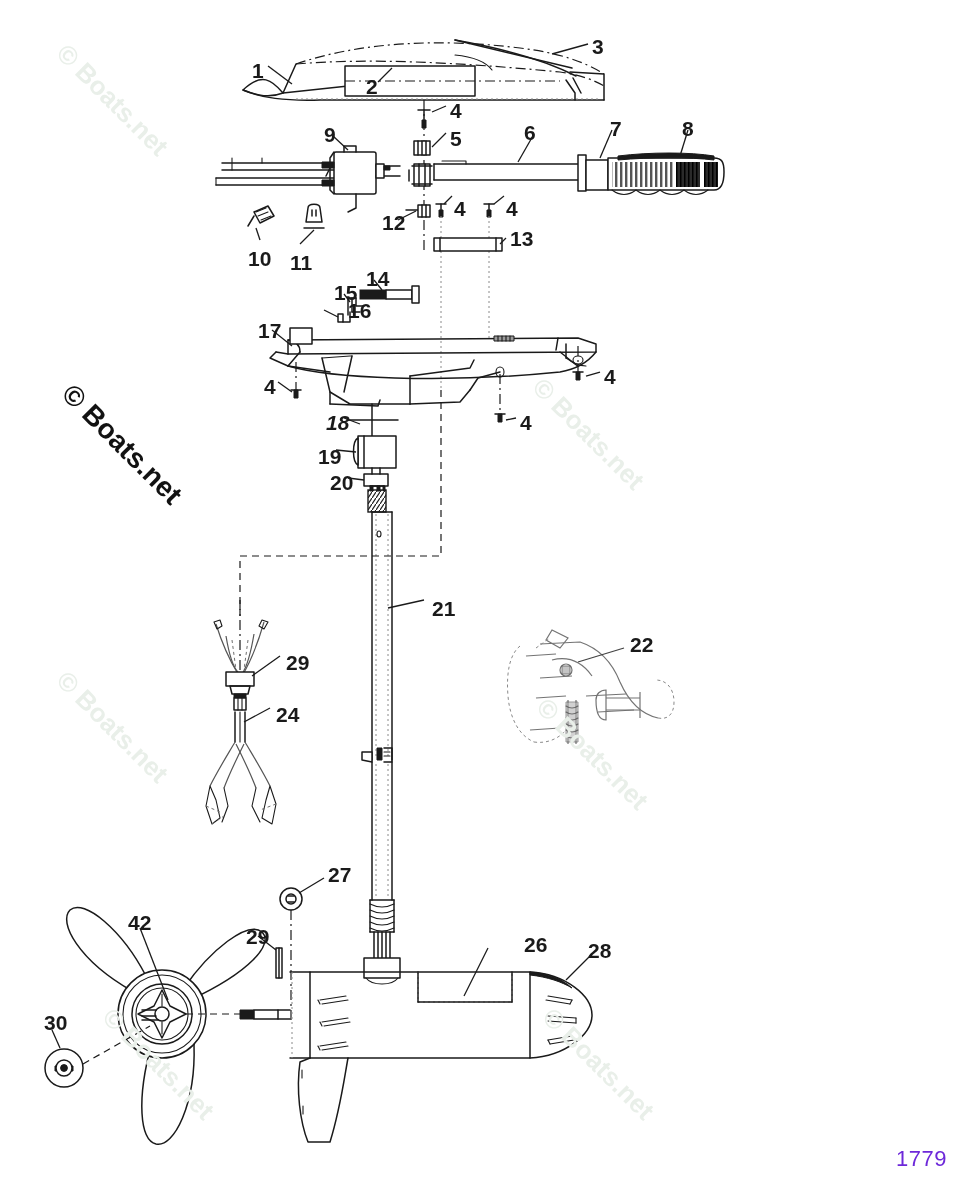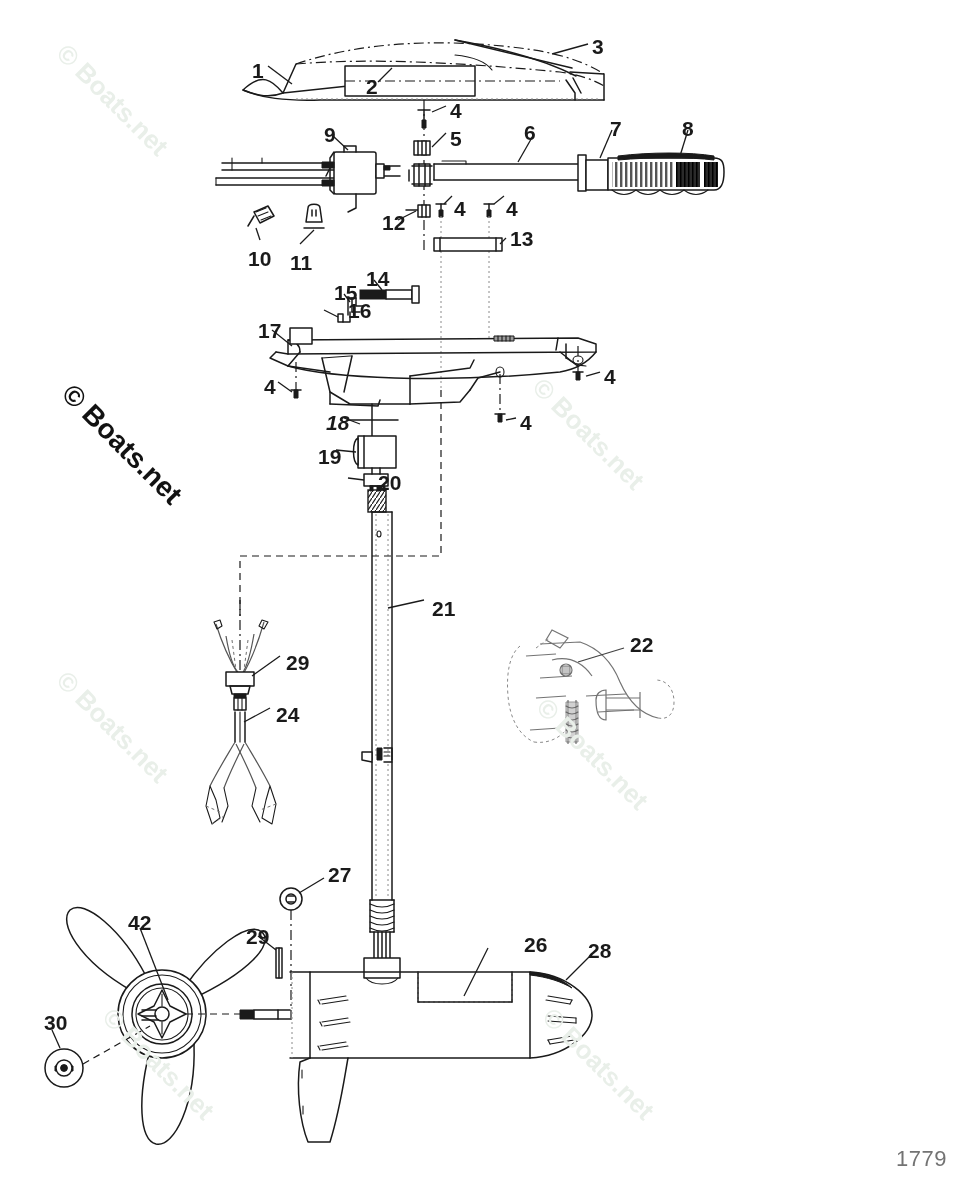--- a/index.html
+++ b/index.html
@@ -19,21 +19,21 @@
     color:#1a1a1a;
     line-height:1;
     white-space:nowrap;
     -webkit-user-select:none;user-select:none;
   }
   .figno{
     position:absolute;
     right:18px;bottom:28px;
     font-family:"Liberation Sans", sans-serif;
     font-size:22px;
-    color:#737373;
+    color:#6d28d9;
     letter-spacing:.5px;
   }
   .wm{
     position:absolute;
     font-family:"Liberation Sans", sans-serif;
     font-weight:bold;
     white-space:nowrap;
     -webkit-user-select:none;user-select:none;
     pointer-events:none;
     transform-origin:left top;
@@ -538,21 +538,21 @@
   <div class="callout" style="left:510px;top:228px;">13</div>
   <div class="callout" style="left:366px;top:268px;">14</div>
   <div class="callout" style="left:334px;top:282px;">15</div>
   <div class="callout" style="left:312px;top:300px;margin-left:36px;">16</div>
   <div class="callout" style="left:258px;top:320px;">17</div>
   <div class="callout" style="left:264px;top:376px;">4</div>
   <div class="callout" style="left:604px;top:366px;">4</div>
   <div class="callout" style="left:520px;top:412px;">4</div>
   <div class="callout" style="left:326px;top:412px;font-style:italic;">18</div>
   <div class="callout" style="left:318px;top:446px;">19</div>
-  <div class="callout" style="left:330px;top:472px;margin-left:48px;">20</div>
+  <div class="callout" style="left:330px;top:472px;">20</div>
   <div class="callout" style="left:432px;top:598px;">21</div>
   <div class="callout" style="left:630px;top:634px;">22</div>
   <div class="callout" style="left:286px;top:652px;">29</div>
   <div class="callout" style="left:276px;top:704px;">24</div>
   <div class="callout" style="left:328px;top:864px;">27</div>
   <div class="callout" style="left:128px;top:912px;">42</div>
   <div class="callout" style="left:246px;top:926px;">29</div>
   <div class="callout" style="left:484px;top:934px;margin-left:40px;">26</div>
   <div class="callout" style="left:588px;top:940px;">28</div>
   <div class="callout" style="left:44px;top:1012px;">30</div>

